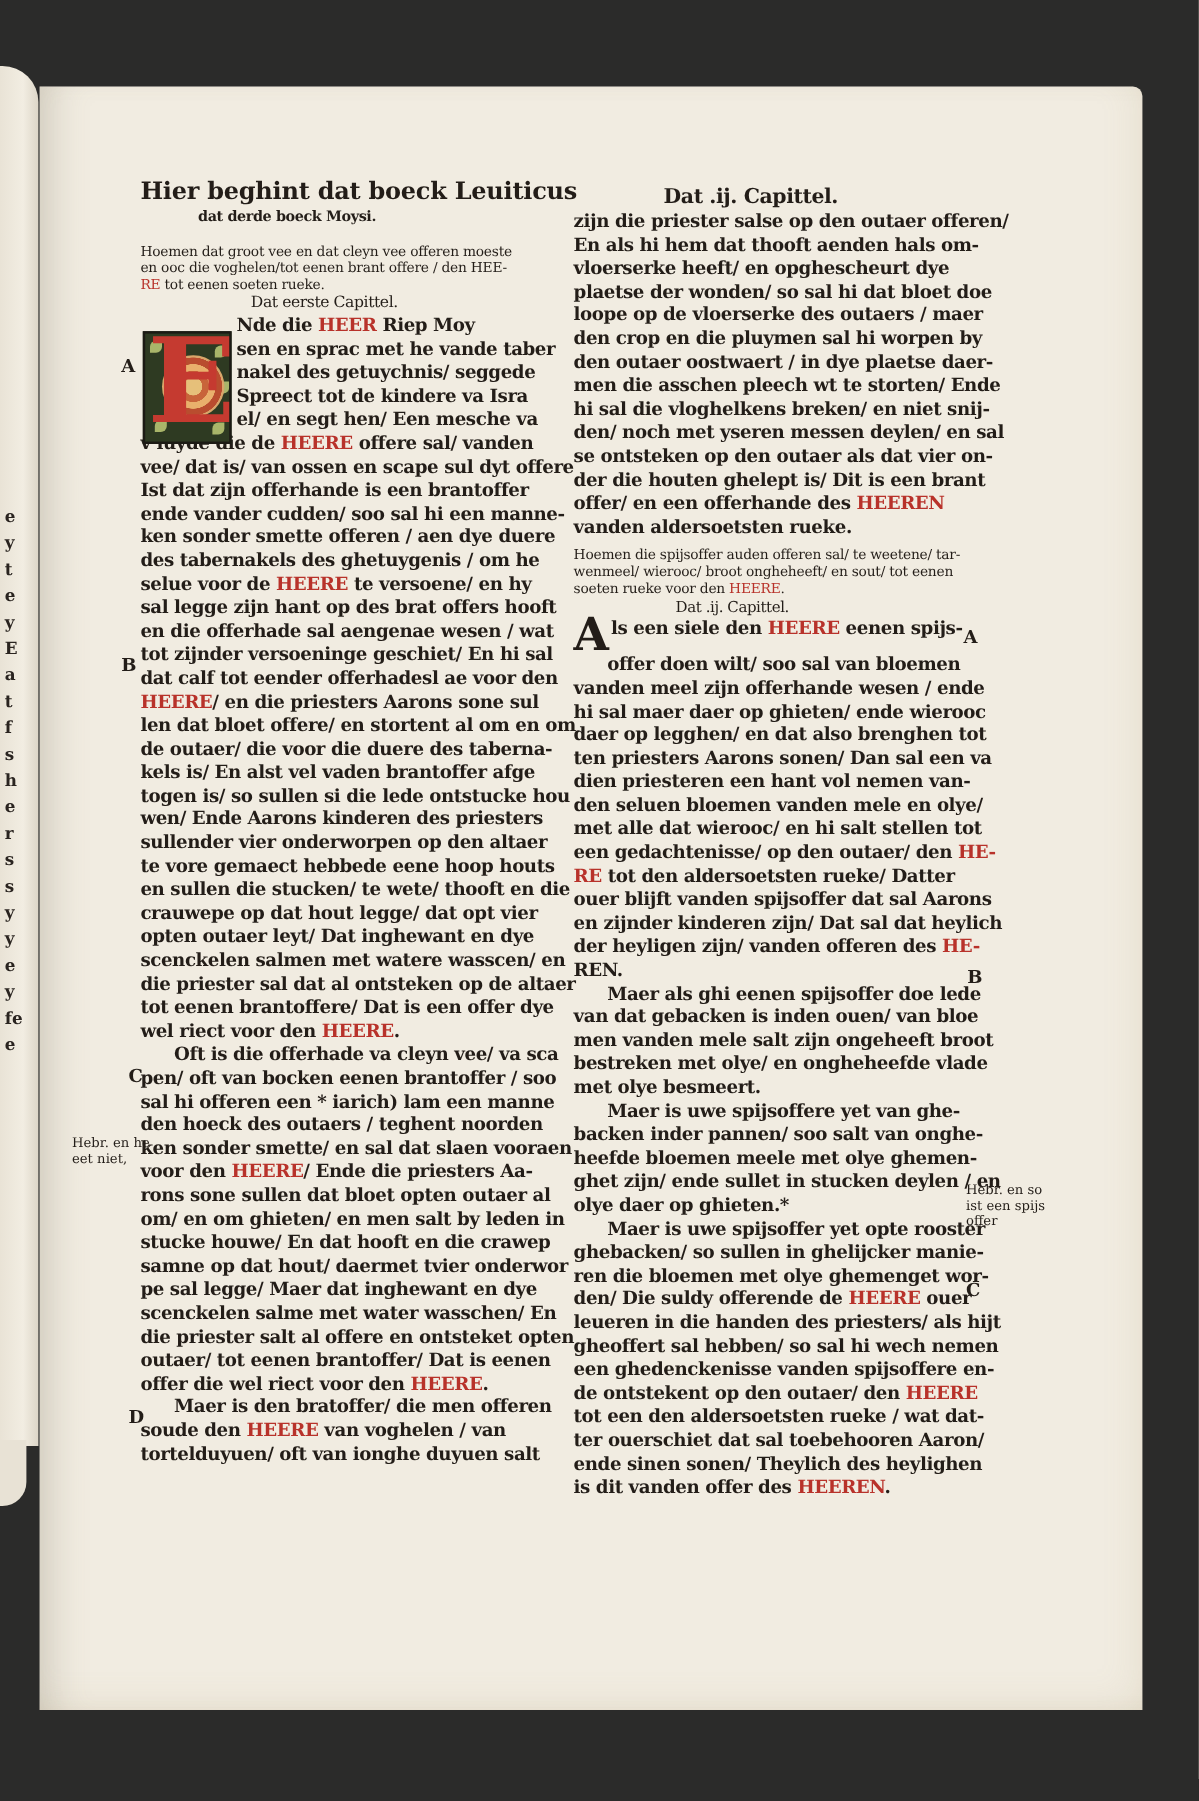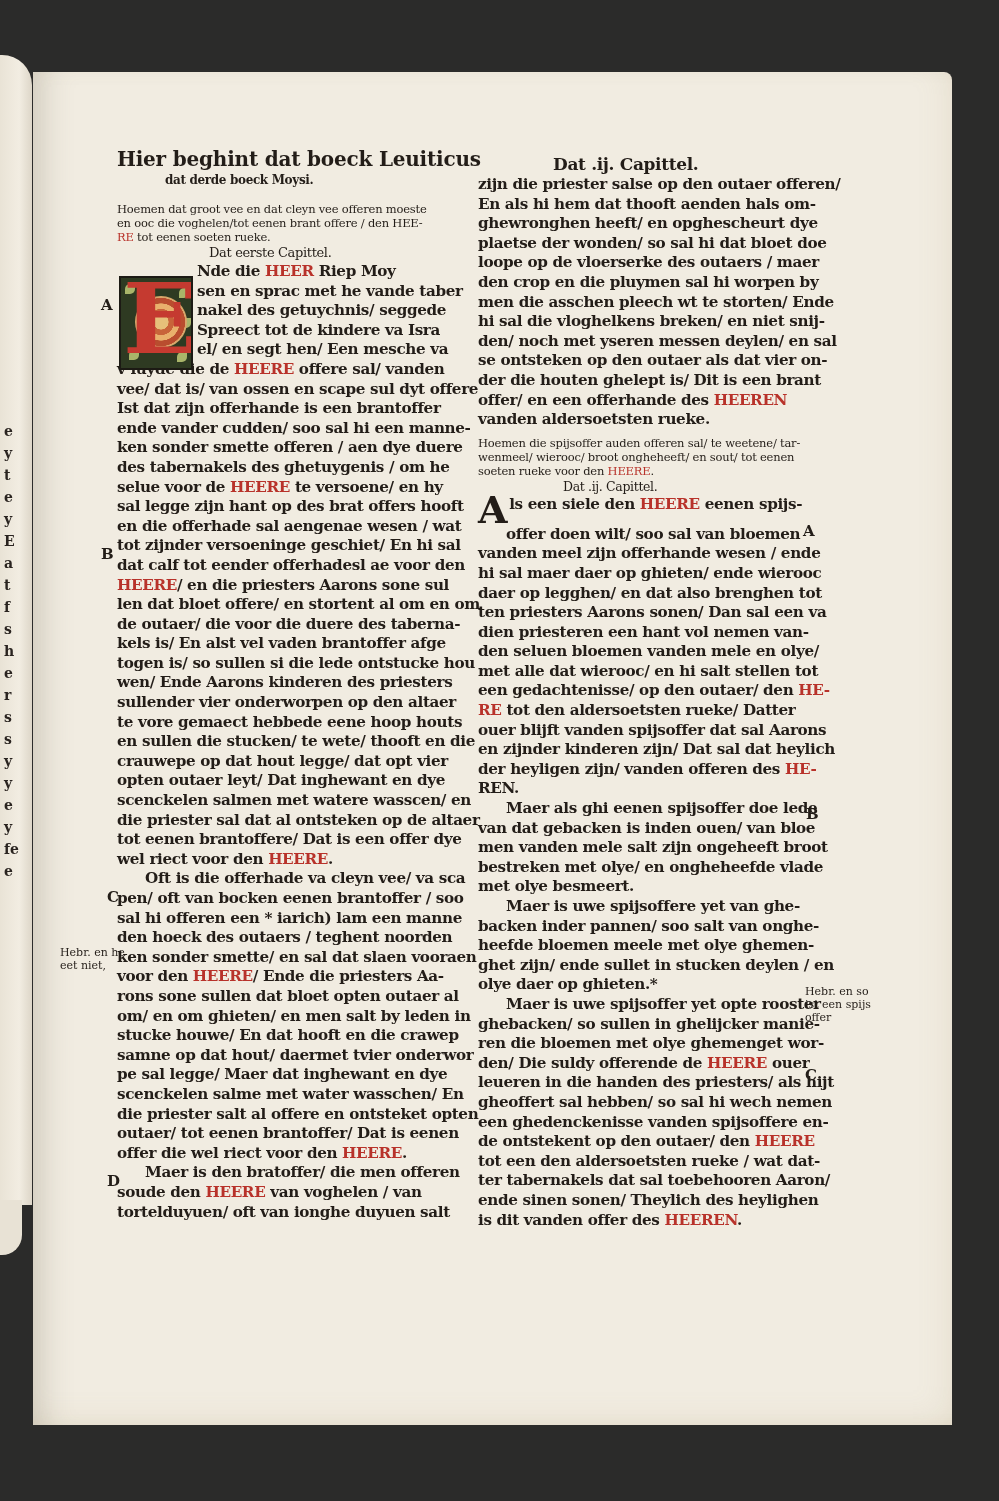--- a/index.html
+++ b/index.html
@@ -136,24 +136,25 @@
 <span class="marg" style="left:107px;top:1172px;font-size:15px;">D</span>
 <div class="marg marg-small" style="left:60px;top:946px;">
   <span class="line">Hebr. en he</span>
   <span class="line">eet niet,</span>
 </div>
 
 <div class="col col-right">
   <span class="line cap-h-r">Dat .ij. Capittel.</span>
   <span class="line">zijn die priester salse op den outaer offeren/</span>
   <span class="line">En als hi hem dat thooft aenden hals om-</span>
-  <span class="line">ghewronghen heeft/ en opghescheurt dye</span>
+  <span class="line">vloerserke heeft/ en opghescheurt dye</span>
   <span class="line">plaetse der wonden/ so sal hi dat bloet doe</span>
   <span class="line">loope op de vloerserke des outaers / maer</span>
   <span class="line">den crop en die pluymen sal hi worpen by</span>
+  <span class="line">den outaer oostwaert / in dye plaetse daer-</span>
   <span class="line">men die asschen pleech wt te storten/ Ende</span>
   <span class="line">hi sal die vloghelkens breken/ en niet snij-</span>
   <span class="line">den/ noch met yseren messen deylen/ en sal</span>
   <span class="line">se ontsteken op den outaer als dat vier on-</span>
   <span class="line">der die houten ghelept is/ Dit is een brant</span>
   <span class="line">offer/ en een offerhande des <span class="red">HEEREN</span></span>
   <span class="line">vanden aldersoetsten rueke.</span>
   <div style="height:6px"></div>
   <span class="line small">Hoemen die spijsoffer auden offeren sal/ te weetene/ tar-</span>
   <span class="line small">wenmeel/ wierooc/ broot ongheheeft/ en sout/ tot eenen</span>
@@ -186,21 +187,21 @@
   <span class="line">olye daer op ghieten.*</span>
   <span class="line indent">Maer is uwe spijsoffer yet opte rooster</span>
   <span class="line">ghebacken/ so sullen in ghelijcker manie-</span>
   <span class="line">ren die bloemen met olye ghemenget wor-</span>
   <span class="line">den/ Die suldy offerende de <span class="red">HEERE</span> ouer</span>
   <span class="line">leueren in die handen des priesters/ als hijt</span>
   <span class="line">gheoffert sal hebben/ so sal hi wech nemen</span>
   <span class="line">een ghedenckenisse vanden spijsoffere en-</span>
   <span class="line">de ontstekent op den outaer/ den <span class="red">HEERE</span></span>
   <span class="line">tot een den aldersoetsten rueke / wat dat-</span>
-  <span class="line">ter tabernakels dat sal toebehooren Aaron/</span>
+  <span class="line">ter ouerschiet dat sal toebehooren Aaron/</span>
   <span class="line">ende sinen sonen/ Theylich des heylighen</span>
   <span class="line">is dit vanden offer des <span class="red">HEEREN</span>.</span>
 </div>
 
 <span class="marg" style="left:803px;top:522px;font-size:15px;">A</span>
 <span class="marg" style="left:806px;top:805px;font-size:15px;">B</span>
 <span class="marg" style="left:805px;top:1066px;font-size:15px;">C</span>
 <div class="marg marg-small" style="left:805px;top:985px;">
   <span class="line">Hebr. en so</span>
   <span class="line">ist een spijs</span>

